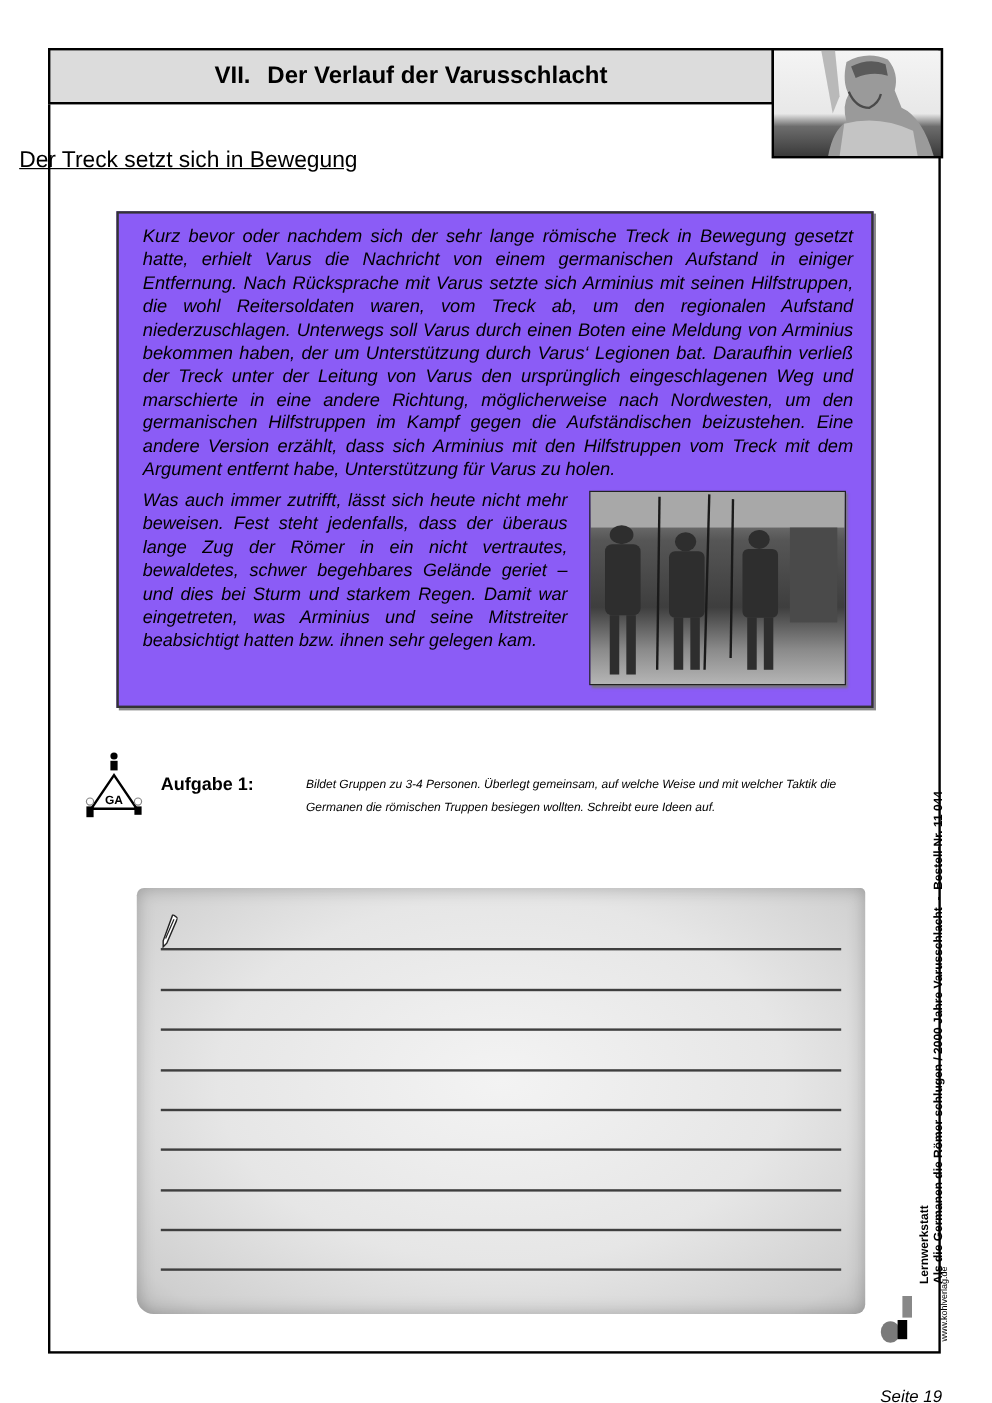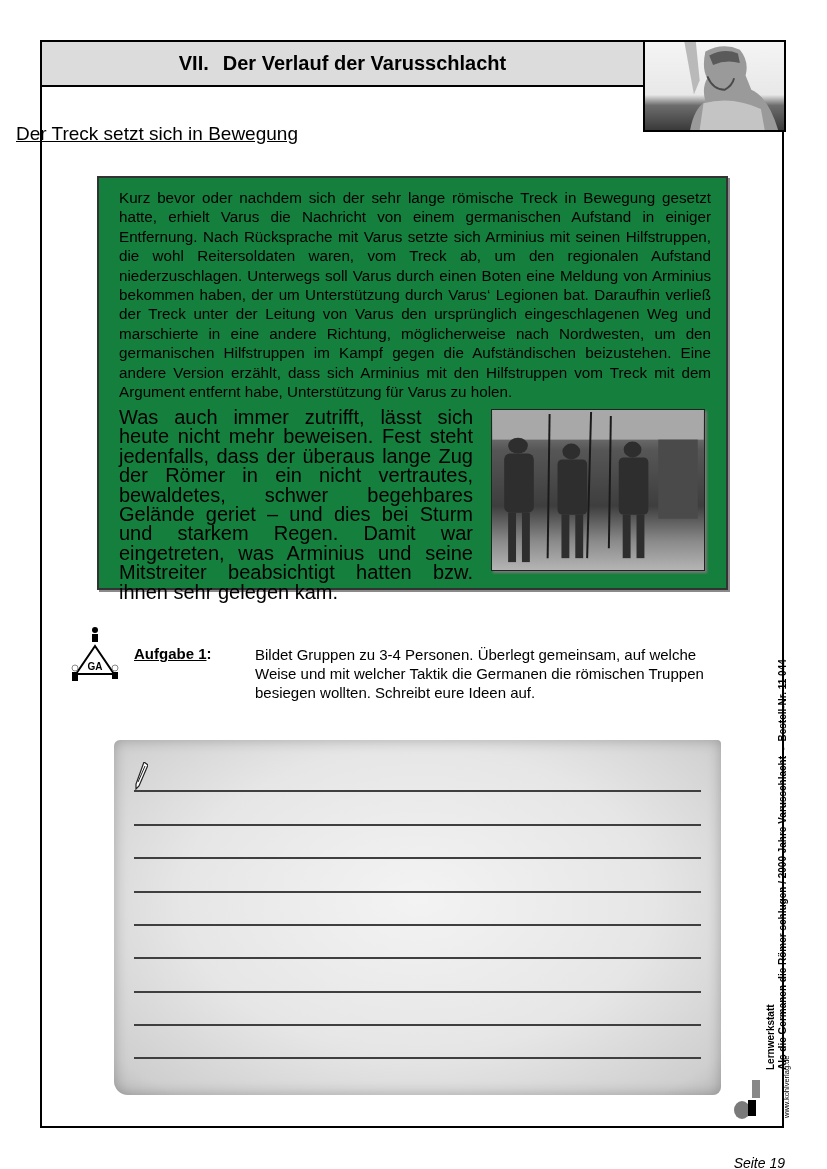--- a/index.html
+++ b/index.html
@@ -17,38 +17,38 @@
 
   .hero-img { position: absolute; left: 643px; top: 40px; width: 143px; height: 92px;
               border: 2px solid #000; box-sizing: border-box; overflow: hidden;
               background: linear-gradient(180deg, #f4f4f4 0%, #e8e8e8 60%, #6d6d6d 72%, #3a3a3a 100%); }
   .hero-img svg { width: 100%; height: 100%; display: block; }
 
   .subtitle { position: absolute; left: 0; width: 827px; top: 123px; 
               font-size: 19px; text-decoration: underline; padding-left: 16px; }
 
   .text-box { position: absolute; left: 97px; top: 176px; width: 631px; height: 414px;
-              background: #15803d; border: 2px solid #333; box-sizing: border-box;
-              box-shadow: 2px 2px 0 #8a8a8a; }
+              background: #8b5cf6; border: 2px solid #333; box-sizing: border-box;
+              box-shadow: 2px 2px 0 #8a8a8a; font-style: italic; }
   .para1 { position: absolute; left: 20px; top: 10px; width: 592px; font-size: 15.2px;
            line-height: 19.4px; text-align: justify; }
-  .para2 { position: absolute; left: 20px; top: 230px; width: 354px; font-size: 20px;
+  .para2 { position: absolute; left: 20px; top: 230px; width: 354px; font-size: 15px;
            line-height: 19.4px; text-align: justify; }
   .soldiers-img { position: absolute; left: 392px; top: 231px; width: 214px; height: 162px;
                   border: 1px solid #222; box-sizing: border-box; box-shadow: 2px 2px 2px #777;
                   background: linear-gradient(180deg, #9b9b9b 0%, #565656 25%, #3e3e3e 60%, #8a8a8a 82%, #b5b5b5 100%);
                   overflow: hidden; }
   .soldiers-img svg { width: 100%; height: 100%; display: block; }
 
   .group-icon { position: absolute; left: 70px; top: 624px; width: 50px; height: 60px; }
 
   .task-label { position: absolute; left: 134px; top: 645px; font-size: 15px; font-weight: bold; }
-  .task-label .u { text-decoration: underline; }
-  .task-text { position: absolute; left: 255px; top: 645px; width: 460px; font-size: 15px;
-               line-height: 19px; }
+  .task-label .u { }
+  .task-text { position: absolute; left: 255px; top: 645px; width: 460px; font-size: 10px;
+               font-style: italic; line-height: 19px; }
 
   .paper { position: absolute; left: 114px; top: 740px; width: 607px; height: 355px;
            background: radial-gradient(ellipse at 50% 45%, #f3f3f3 0%, #e6e6e6 55%, #cfcfcf 90%, #bcbcbc 100%);
            border-radius: 6px 4px 8px 14px; box-shadow: inset 0 0 14px rgba(0,0,0,0.25); }
   .pencil-icon { position: absolute; left: 20px; top: 22px; width: 14px; height: 28px; }
   .write-line { position: absolute; left: 20px; width: 567px; height: 2px; background: #3f3f3f; }
   .side-line1 { position: absolute; left: 765px; top: 1070px; transform-origin: 0 0;
                 transform: rotate(-90deg); white-space: nowrap; font-size: 10px; font-weight: bold; }
   .side-line2 { position: absolute; left: 777px; top: 1070px; transform-origin: 0 0;
                 transform: rotate(-90deg); white-space: nowrap; font-size: 10px; font-weight: bold; }

